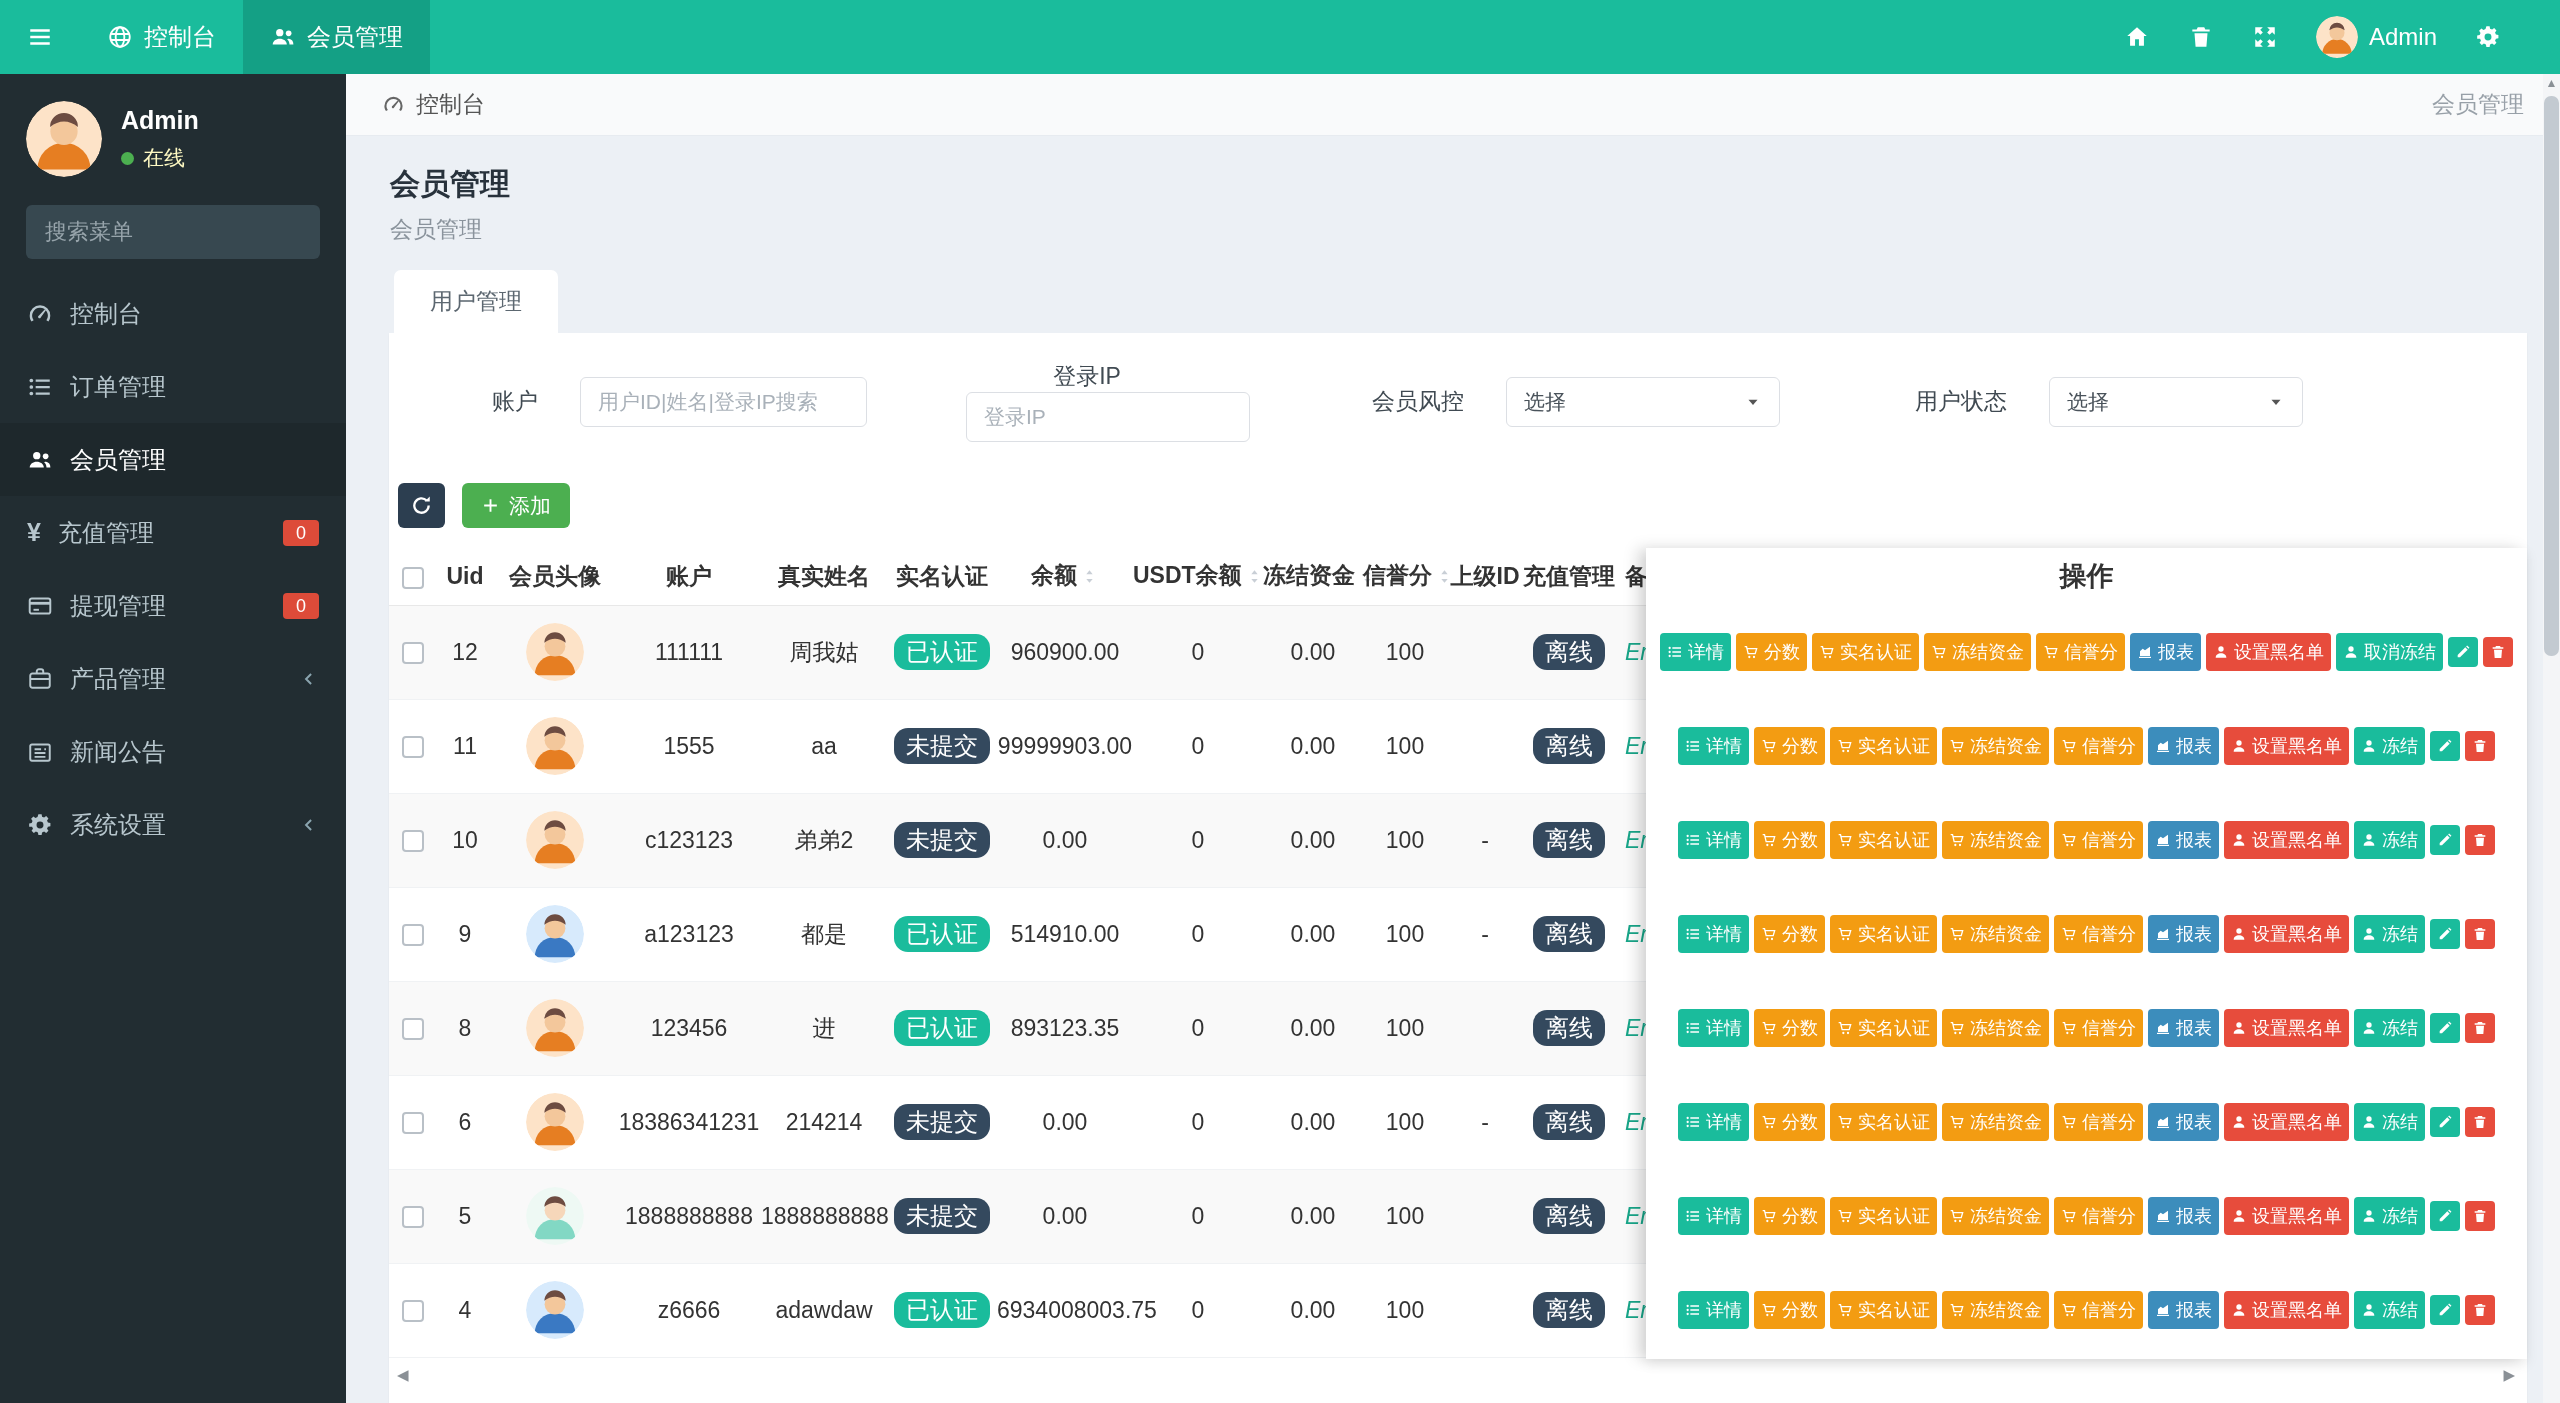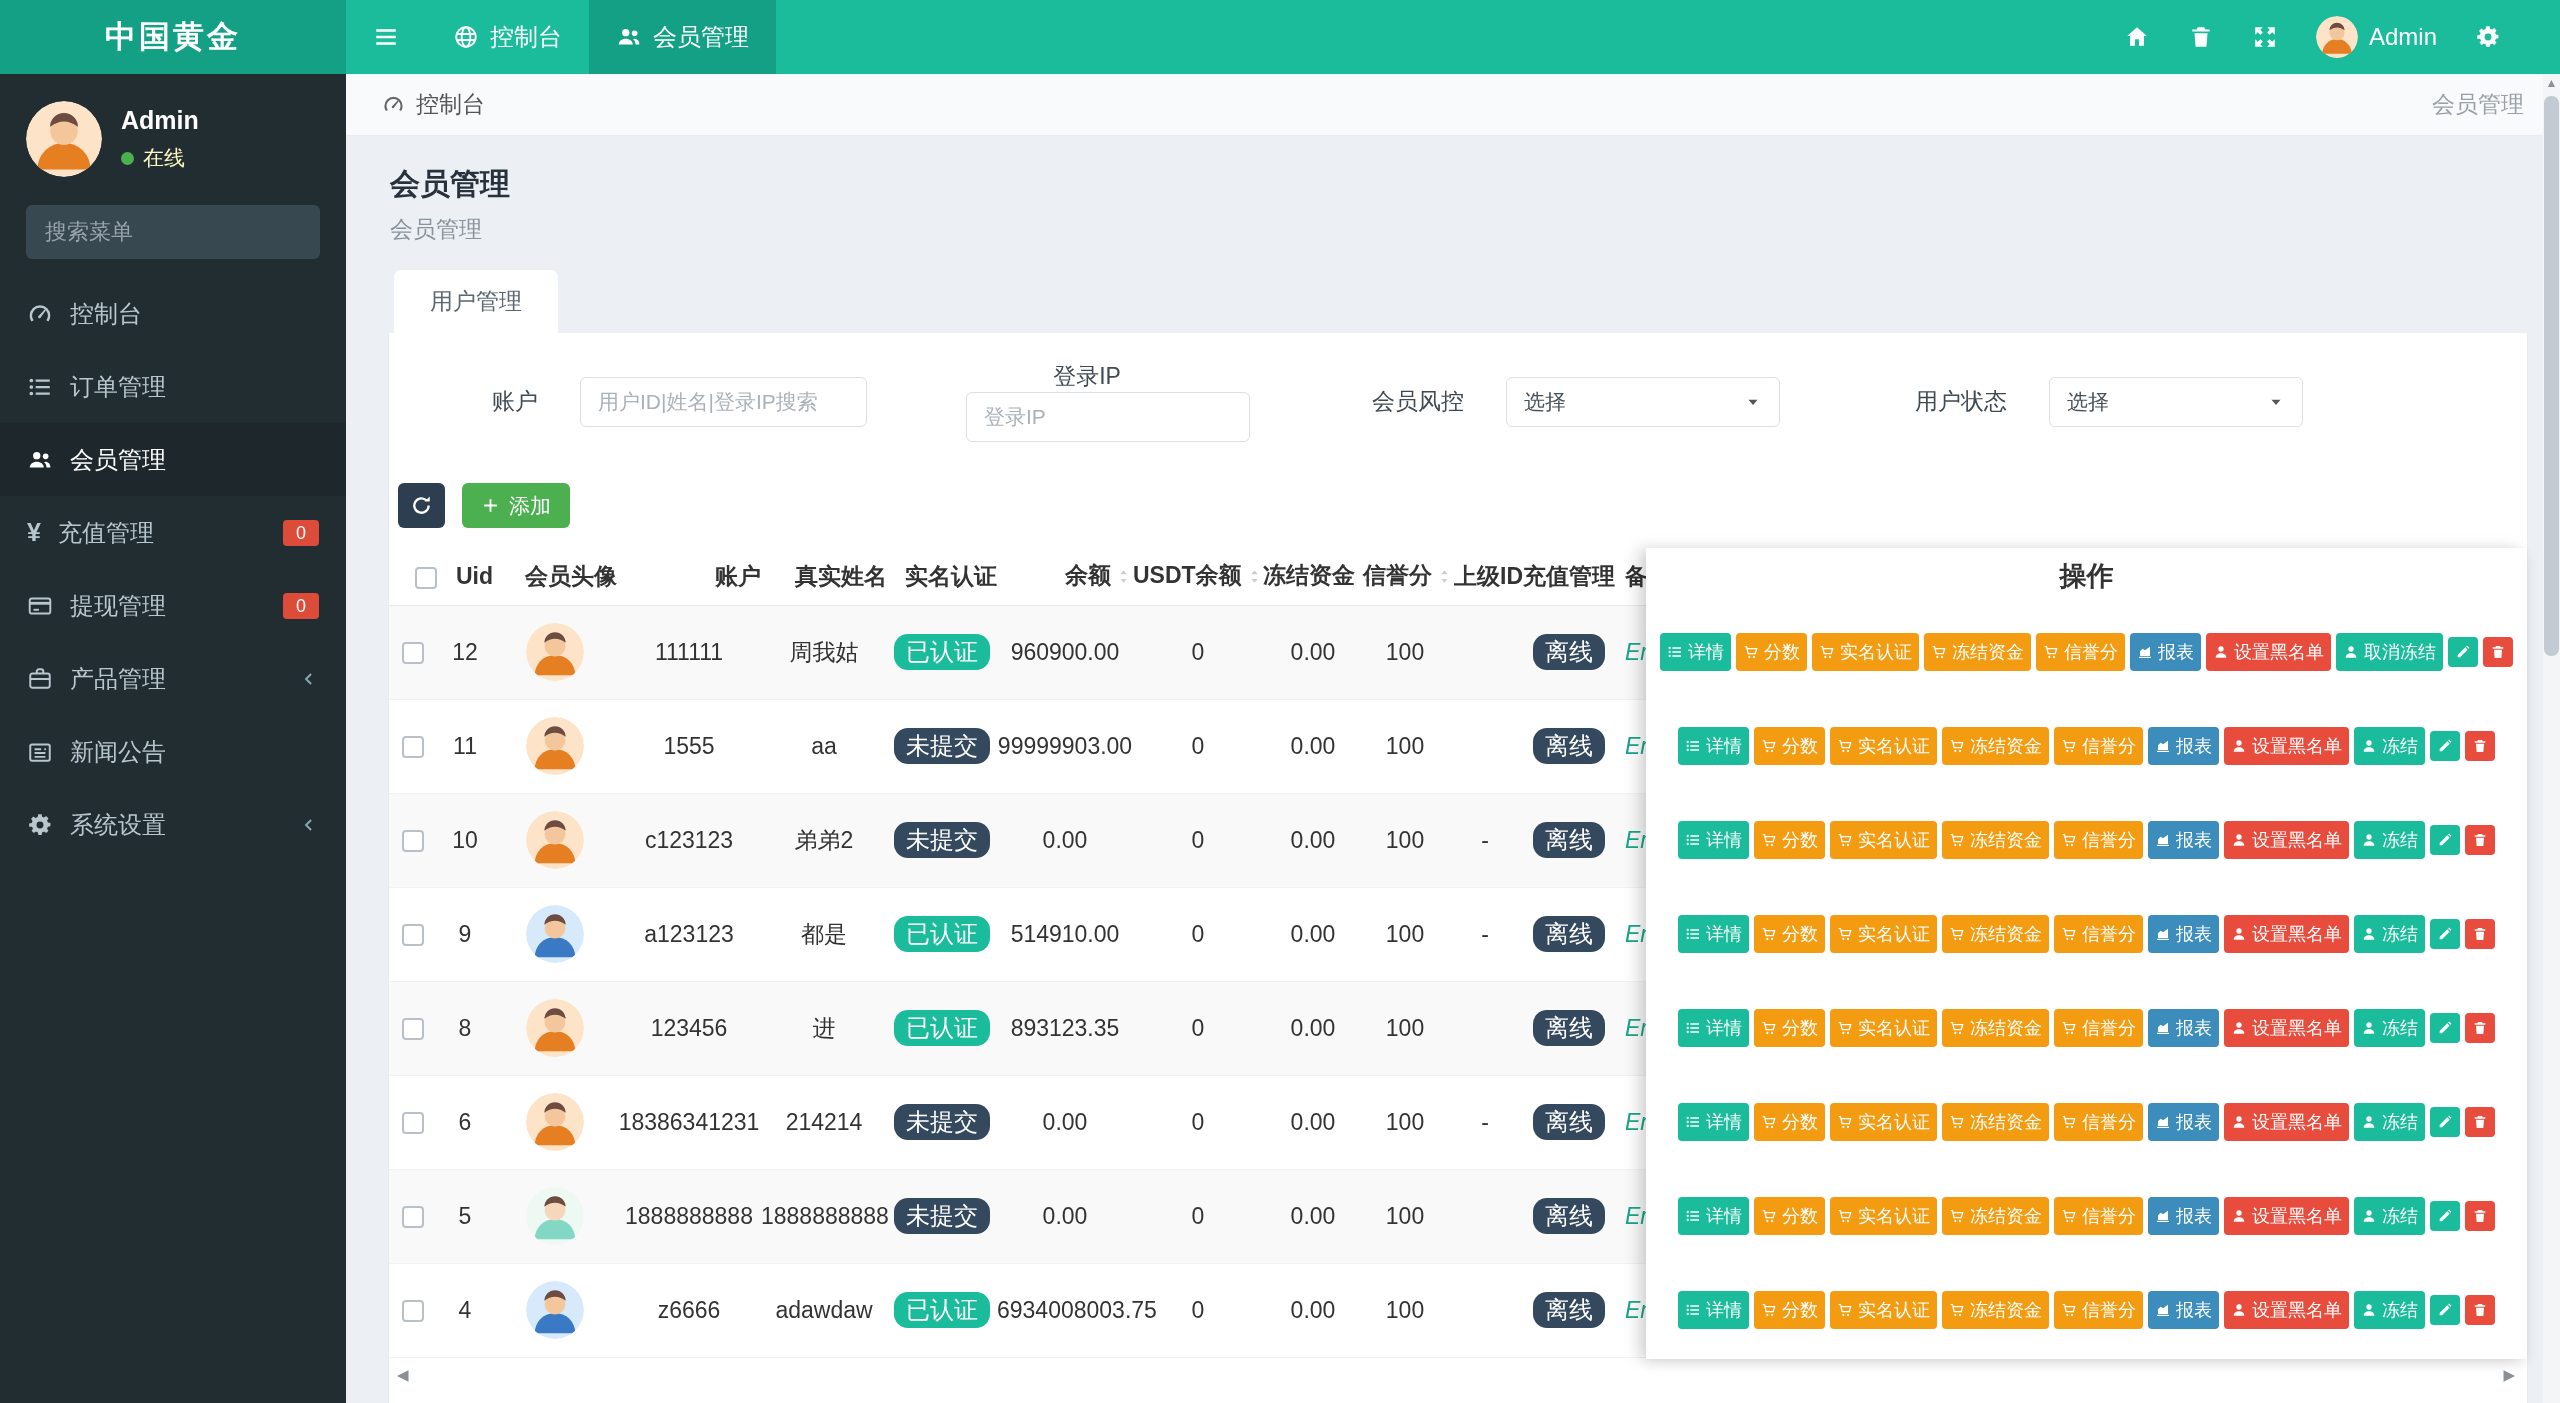--- a/index.html
+++ b/index.html
@@ -74,21 +74,21 @@
 .btn-reload{width:47px; height:45px; background:var(--btn-navy); border-radius:6px; color:#fff; display:flex; align-items:center; justify-content:center; cursor:pointer;}
 .btn-reload svg{width:23px; height:23px;}
 .btn-add{background:var(--btn-green); color:#fff; height:45px; padding:0 19px;}
 .btn-add svg{width:19px; height:19px;}
 
 
 .table-wrap{position:relative; margin-top:20px;}
 table{border-collapse:collapse; table-layout:fixed; width:1560px;}
 th,td{text-align:center; font-size:23px; color:#333; padding:0; white-space:nowrap; overflow:visible;}
 thead tr{height:57px;}
-th{font-weight:bold; border-bottom:1px solid #e8e8e8;text-align:right;}
+th{font-weight:bold; border-bottom:1px solid #e8e8e8;}
 tbody tr{height:94px; border-bottom:1px solid #f0f2f4;}
 tbody tr:nth-child(odd){background:#f9f9f9;}
 .col-cb{width:48px;} .col-uid{width:56px;} .col-avatar{width:124px;} .col-account{width:144px;}
 .col-realname{width:126px;} .col-auth{width:110px;} .col-balance{width:136px;} .col-usdt{width:130px;}
 .col-frozen{width:100px;} .col-credit{width:84px;} .col-parent{width:76px;} .col-online{width:92px;}
 .col-remark{width:340px; text-align:left; padding-left:10px;}
 .sort{display:inline-block; vertical-align:-3px; margin-left:3px; color:#c9cfd6;}
 .sort svg{width:19px; height:19px; display:inline-block;}
 .cb{display:inline-block; width:22px; height:22px; border:2px solid #b9c0c7; border-radius:4px; background:#fff; vertical-align:middle; cursor:pointer;}
 .av svg{width:58px; height:58px; border-radius:50%; margin:0 auto;}
@@ -111,21 +111,20 @@
 .vscroll{position:fixed; top:74px; right:0; bottom:0; width:17px; background:#f4f5f7; z-index:40;}
 .v-arrow{color:#8a9096; font-size:12px; text-align:center; line-height:18px;}
 .v-thumb{position:absolute; top:22px; left:1px; width:15px; height:560px; background:#c3cad1; border-radius:7px; cursor:pointer;}
 </style>
 </head>
 <body>
 
 <div>
 
   <header class="navbar">
-    <div class="brand">中国黄金</div>
     <div class="nav-left">
       <div class="nav-item">
         <span class="nicon">
             <svg viewBox="0 0 24 24" fill="none" stroke="currentColor" stroke-width="2.4">
               <path d="M3 6h18M3 12h18M3 18h18"></path>
             </svg>
           </span>
       </div>
       <div id="navbar-tabs" style="display:flex;">
           <div class="nav-item topnav-tab">

